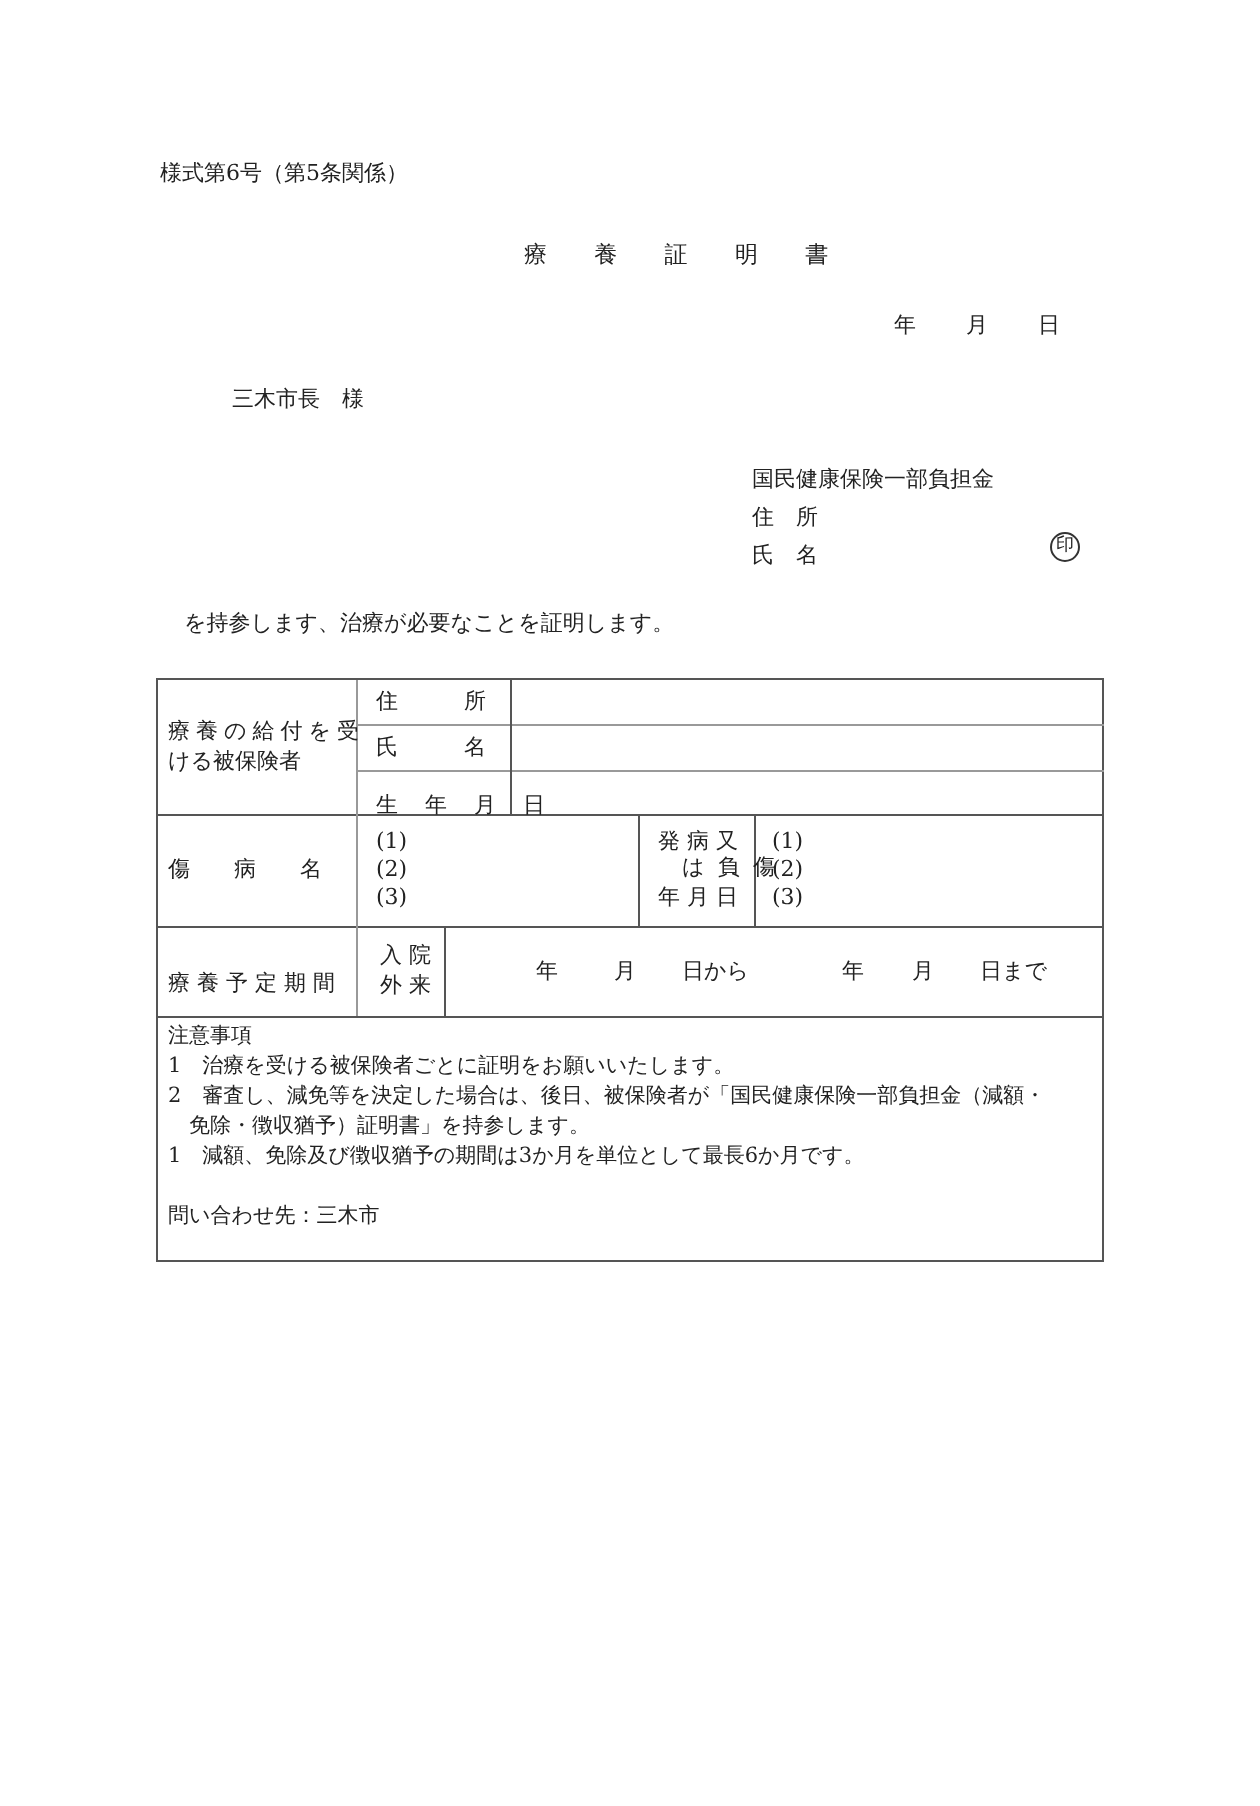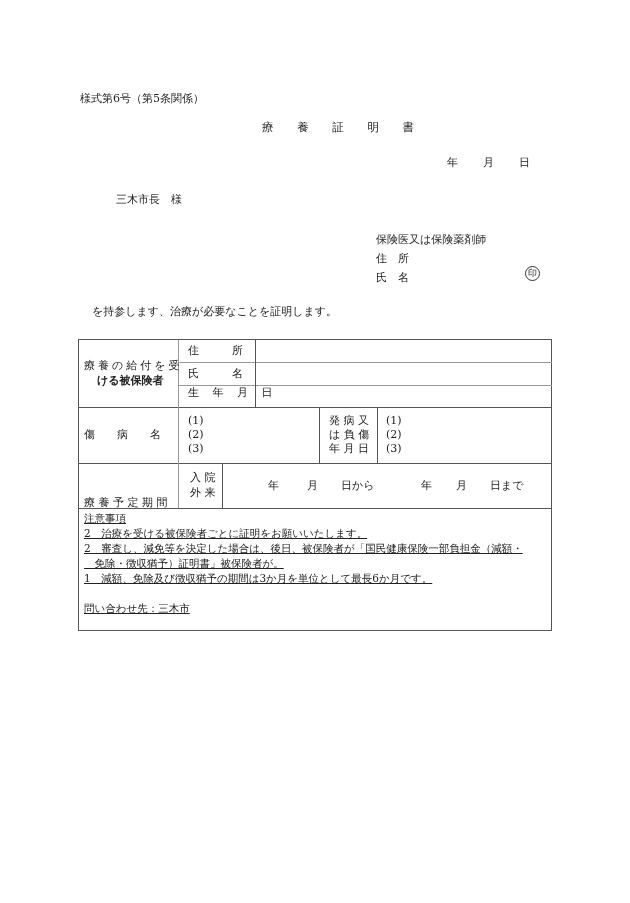--- a/index.html
+++ b/index.html
@@ -1,50 +1,50 @@
 <!DOCTYPE html>
 <html><head>
 <meta charset="utf-8">
 <style>
   html, body { margin:0; padding:0; background:#ffffff; }
   body { width:630px; height:903px; position:relative; overflow:hidden;
          font-family:"DejaVu Serif", "Liberation Serif", serif; color:#222; font-size:11px; }
   .abs { position:absolute; white-space:nowrap; line-height:14px; }
-  .form-no { left:80px; top:80px; font-size:11px;margin-top:12px; }
+  .form-no { left:80px; top:80px; font-size:11px; }
   .title { left:262px; top:120px; font-size:11.5px; letter-spacing:10px; }
   .date { left:447px; top:156px; font-size:11px; word-spacing:0; }
   .date span { display:inline-block; }
   .addressee { left:92px; top:193px;margin-left:24px; }
   .cert-block { left:376px; top:230px; }
   .cert-block div { height:19px; line-height:19px; }
   .seal { position:absolute; left:525px; top:266px; width:13px; height:13px; border:1px solid #333;
           border-radius:50%; font-size:9px; line-height:13px; text-align:center; }
   .statement { left:92px; top:305px; }
 
   .tbl { position:absolute; left:78px; top:339px; width:474px; height:292px; border:1px solid #555; box-sizing:border-box; }
   .line-h { position:absolute; height:1px; background:#555; }
   .line-v { position:absolute; width:1px; background:#555; }
   .line-g { background:#999; }
   .cell { position:absolute; font-size:11px; line-height:14px; white-space:nowrap; }
   .sp { letter-spacing:4px; }
-  .notes { position:absolute; left:5px; top:171px; font-size:10.5px; line-height:15px;text-decoration:underline; }
+  .notes { position:absolute; left:5px; top:171px; font-size:10.5px; line-height:15px; }
   .notes div { white-space:nowrap; }
 </style>
 </head>
 <body>
 
 <div class="abs form-no">様式第6号（第5条関係）</div>
 <div class="abs title">療 養 証 明 書</div>
 <div class="abs date">
   <span>年</span><span style="display:inline-block;width:25px"></span><span>月</span><span style="display:inline-block;width:25px"></span><span>日</span>
 </div>
 <div class="abs addressee">三木市長　様</div>
 
 <div class="abs cert-block">
-  <div>保険医又は保険薬剤師</div>
+  <div>国民健康保険一部負担金</div>
   <div>住　所</div>
   <div>氏　名</div>
 </div>
 <div class="seal">印</div>
 
 <div class="abs statement">を持参します、治療が必要なことを証明します。</div>
 
 <div class="tbl">
 
   <div class="line-h line-g" style="left:99px; width:374px; top:22px;"></div>
@@ -53,51 +53,51 @@
   <div class="line-h" style="left:0; width:473px; top:123px;"></div>
   <div class="line-h" style="left:0; width:473px; top:168px;"></div>
 
   <div class="line-v line-g" style="left:99px; top:0; height:168px;"></div>
   <div class="line-v" style="left:176px; top:0; height:67px;"></div>
   <div class="line-v" style="left:240px; top:67px; height:56px;"></div>
   <div class="line-v" style="left:298px; top:67px; height:56px;"></div>
   <div class="line-v" style="left:143px; top:123px; height:45px;"></div>
 
   <div class="cell sp" style="left:5px; top:19px; letter-spacing:3px;">療養の給付を受</div>
-  <div class="cell" style="left:18px; top:34px;font-weight:bold;">ける被保険者</div>
+  <div class="cell" style="left:5px; top:34px;">ける被保険者</div>
   <div class="cell" style="left:109px; top:4px;">住　　　所</div>
   <div class="cell" style="left:181px; top:4px; width:288px; height:14px;"></div>
   <div class="cell" style="left:109px; top:27px;">氏　　　名</div>
   <div class="cell" style="left:181px; top:27px; width:288px; height:14px;"></div>
-  <div class="cell sp" style="left:109px; top:46px; letter-spacing:5px;">生 年 月 日</div>
+  <div class="cell sp" style="left:109px; top:56px; letter-spacing:5px;">生 年 月 日</div>
   <div class="cell" style="left:181px; top:50px; width:288px; height:14px;"></div>
 
   <div class="cell" style="left:5px; top:88px;text-align:center;">傷　　病　　名</div>
   <div class="cell" style="left:109px; top:74px;">(1)</div>
   <div class="cell" style="left:109px; top:88px;">(2)</div>
   <div class="cell" style="left:109px; top:102px;">(3)</div>
   <div class="cell" style="left:250px; top:74px;">発 病 又</div>
-  <div class="cell" style="left:250px; top:88px;">は 負 傷</div>
+  <div class="cell" style="left:262px; top:88px;font-family:Liberation Mono, monospace;">は 負 傷</div>
   <div class="cell" style="left:250px; top:102px;">年 月 日</div>
   <div class="cell" style="left:307px; top:74px;">(1)</div>
   <div class="cell" style="left:307px; top:88px;">(2)</div>
   <div class="cell" style="left:307px; top:102px;">(3)</div>
 
-  <div class="cell" style="left:5px; top:156px; letter-spacing:3.5px;">療養予定期間</div>
+  <div class="cell" style="left:5px; top:145px; letter-spacing:3.5px;">療養予定期間</div>
   <div class="cell" style="left:111px; top:131px;">入 院</div>
   <div class="cell" style="left:111px; top:146px;">外 来</div>
   <div class="cell" style="left:189px; top:139px;">年</div>
   <div class="cell" style="left:228px; top:139px;">月</div>
   <div class="cell" style="left:262px; top:139px;">日から</div>
   <div class="cell" style="left:342px; top:139px;">年</div>
   <div class="cell" style="left:377px; top:139px;">月</div>
   <div class="cell" style="left:411px; top:139px;">日まで</div>
 
   <div class="notes">
     <div>注意事項</div>
-    <div>2　治療を受ける被保険者ごとに証明をお願いいたします。</div>
+    <div>1　治療を受ける被保険者ごとに証明をお願いいたします。</div>
     <div>2　審査し、減免等を決定した場合は、後日、被保険者が「国民健康保険一部負担金（減額・</div>
-    <div>　免除・徴収猶予）証明書」被保険者が。</div>
+    <div>　免除・徴収猶予）証明書」を持参します。</div>
     <div>1　減額、免除及び徴収猶予の期間は3か月を単位として最長6か月です。</div>
     <div style="height:15px"></div>
     <div>問い合わせ先：三木市</div>
   </div>
 </div>
 
 </body></html>

